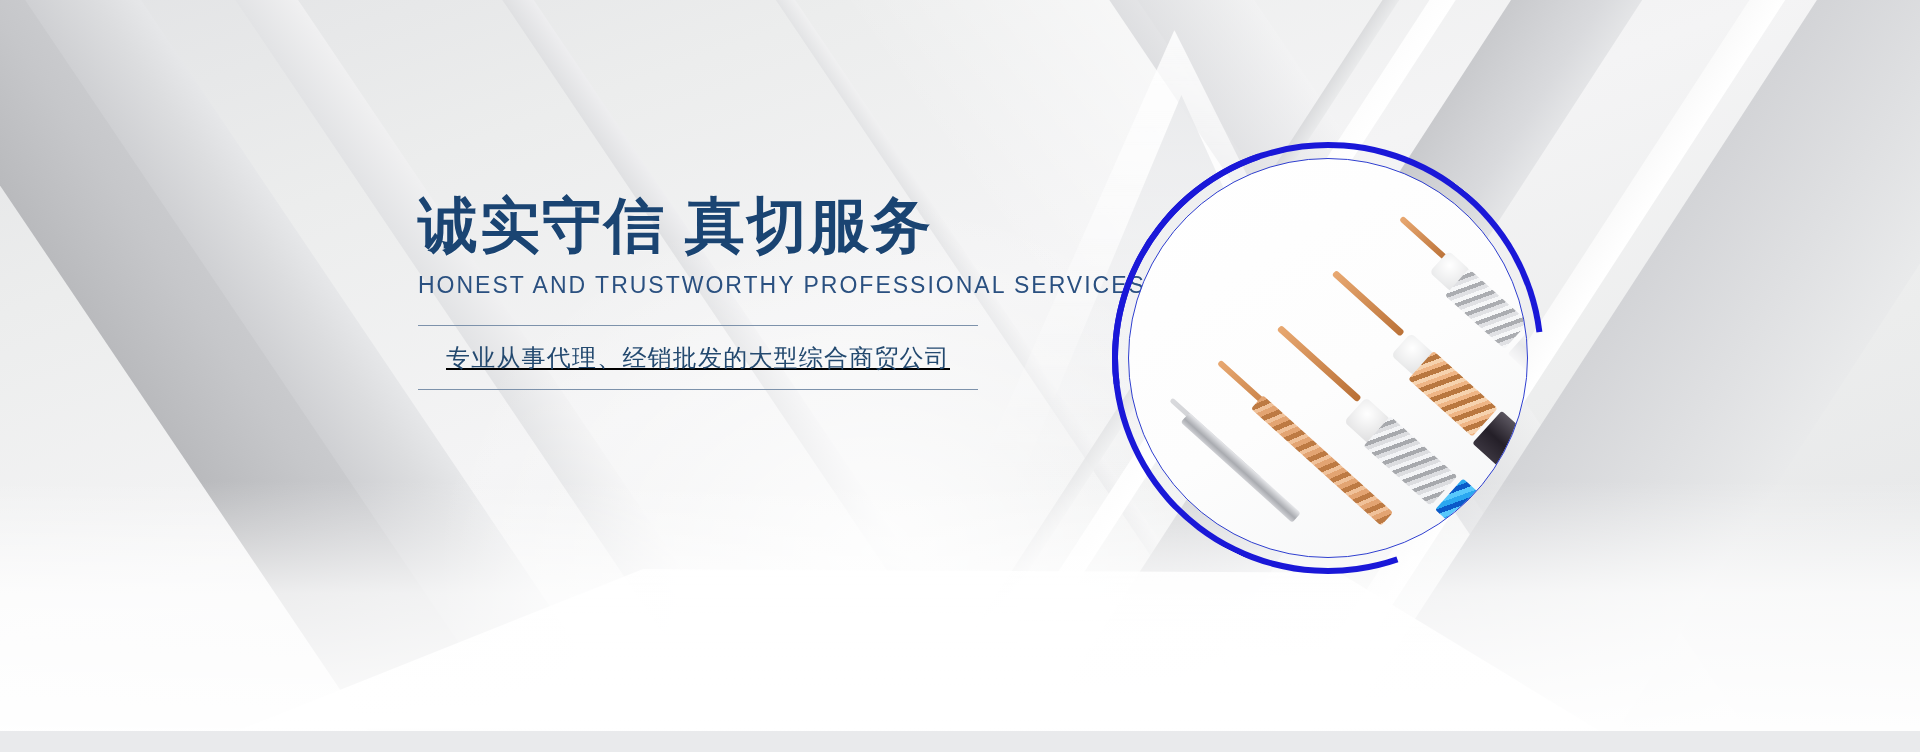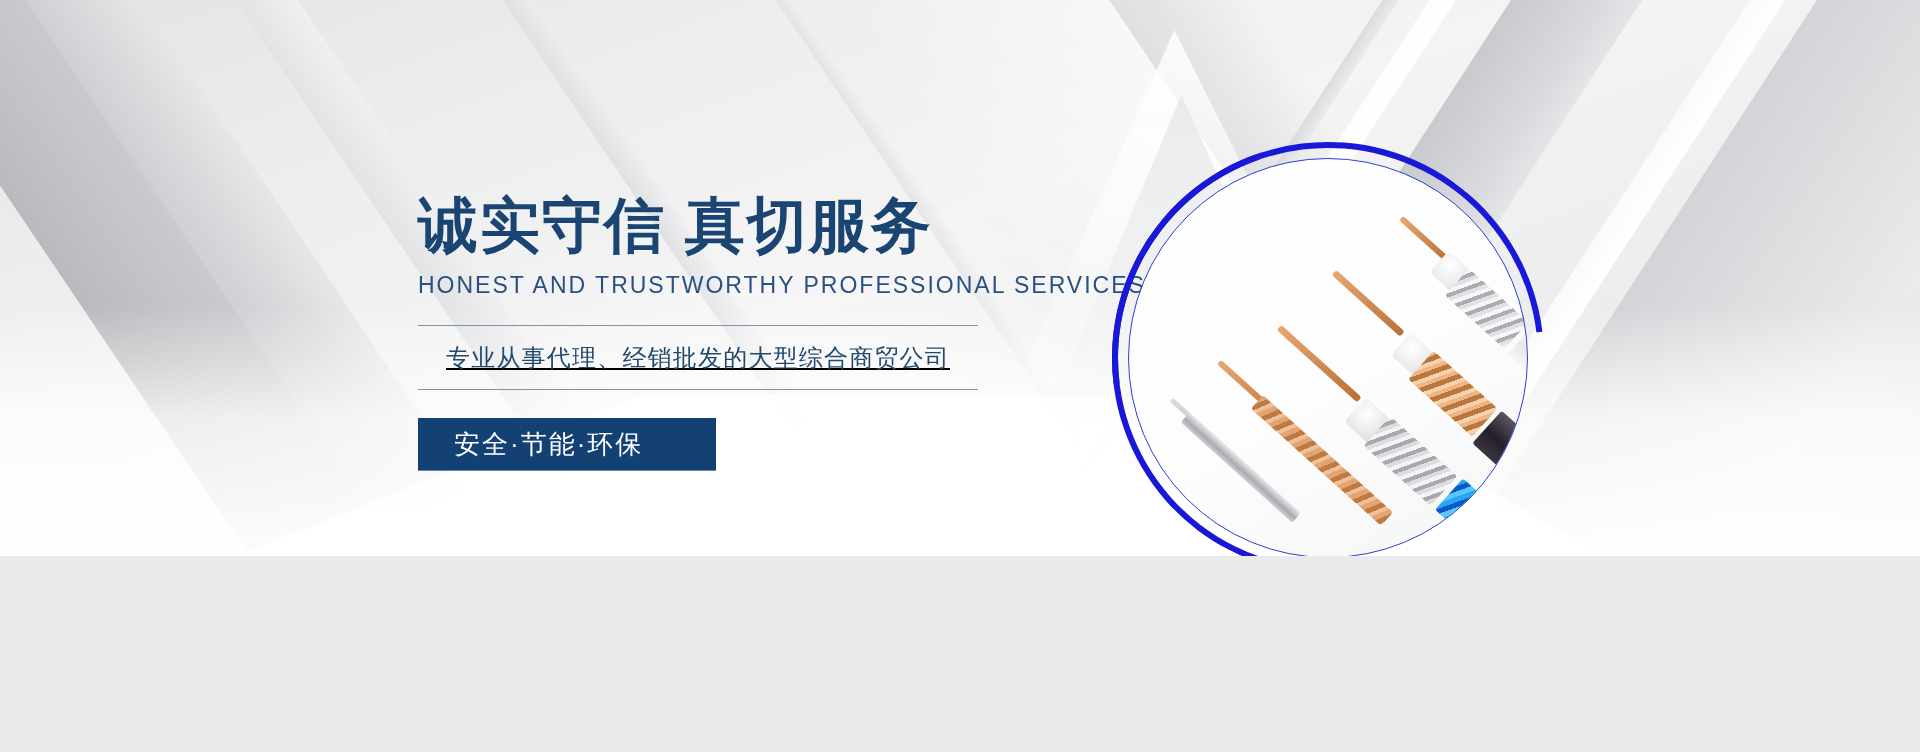--- a/index.html
+++ b/index.html
@@ -2,21 +2,21 @@
 <html><head>
 <meta charset="utf-8">
 <style>
   html,body{margin:0;padding:0;}
   body{
     width:1920px;height:752px;overflow:hidden;
     font-family:"Liberation Sans","DejaVu Sans",sans-serif;
     background:#e9eaec;
   }
   .banner{
-    position:relative;width:1920px;height:556px;overflow:hidden;
+    position:relative;width:1920px;height:731px;overflow:hidden;
     background:
       linear-gradient(160deg,#e2e3e5 0%,#eceded 22%,#f4f4f5 45%,#eceded 70%,#e4e5e7 100%);
   }
 
   
   .bg-layer{position:absolute;inset:0;overflow:hidden;pointer-events:none;}
 
   
   .band{position:absolute;transform-origin:top left;}
 
@@ -274,24 +274,20 @@
   <div class="text-block">
 
     <div class="title">诚实守信 真切服务</div>
 
     <div class="subtitle-en">HONEST AND TRUSTWORTHY PROFESSIONAL SERVICES</div>
 
     <div class="desc-wrap">
       <div class="desc">专业从事代理、经销批发的大型综合商贸公司</div>
     </div>
 
-    <div class="ribbon">
-      <div class="ribbon-shape"></div>
-      <div class="ribbon-label">安全·节能·环保</div>
-    </div>
 
   </div>
 
   <div class="photo-wrap">
     <div class="photo-clip">
       <div class="photo-bg"></div>
 
       <div class="cable c1-core"></div>
       <div class="cable c1-jacket"></div>
 

